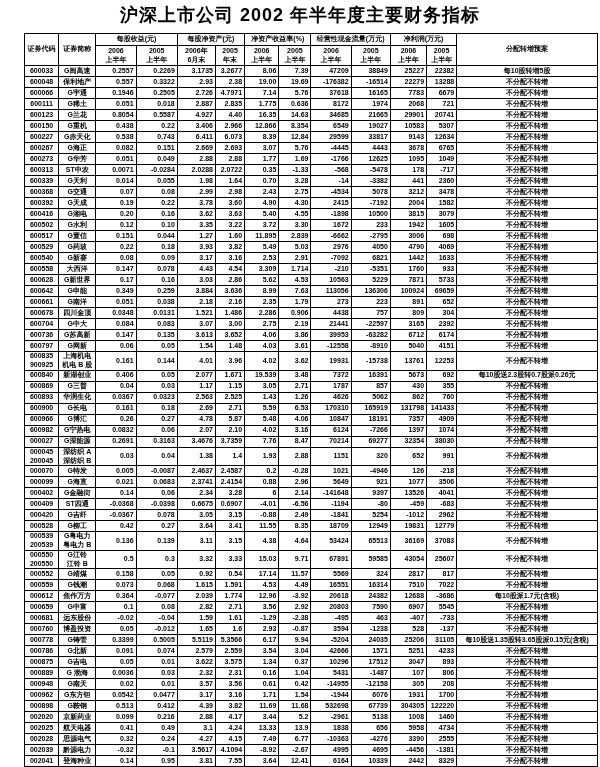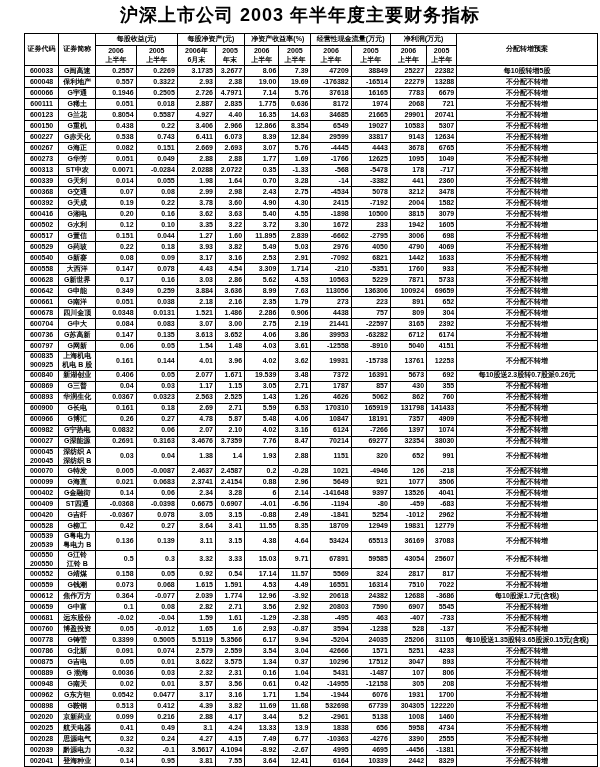--- a/index.html
+++ b/index.html
@@ -22,21 +22,21 @@
   col.c-bps1{width:38px;} col.c-bps2{width:29px;}
   col.c-roe1{width:34px;} col.c-roe2{width:32px;}
   col.c-cf1{width:40px;}  col.c-cf2{width:39px;}
   col.c-np1{width:36px;}  col.c-np2{width:30px;}
   col.c-plan{width:140px;}
 </style>
 </head>
 <body>
 
 <div class="page">
-  <div class="title">沪深上市公司 2003 年半年度主要财务指标</div>
+  <div class="title">沪深上市公司 2002 年半年度主要财务指标</div>
   <table>
     <colgroup>
       <col class="c-code">
         <col class="c-name">
       <col class="c-eps1">
         <col class="c-eps2">
       <col class="c-bps1">
         <col class="c-bps2">
       <col class="c-roe1">
         <col class="c-roe2">

